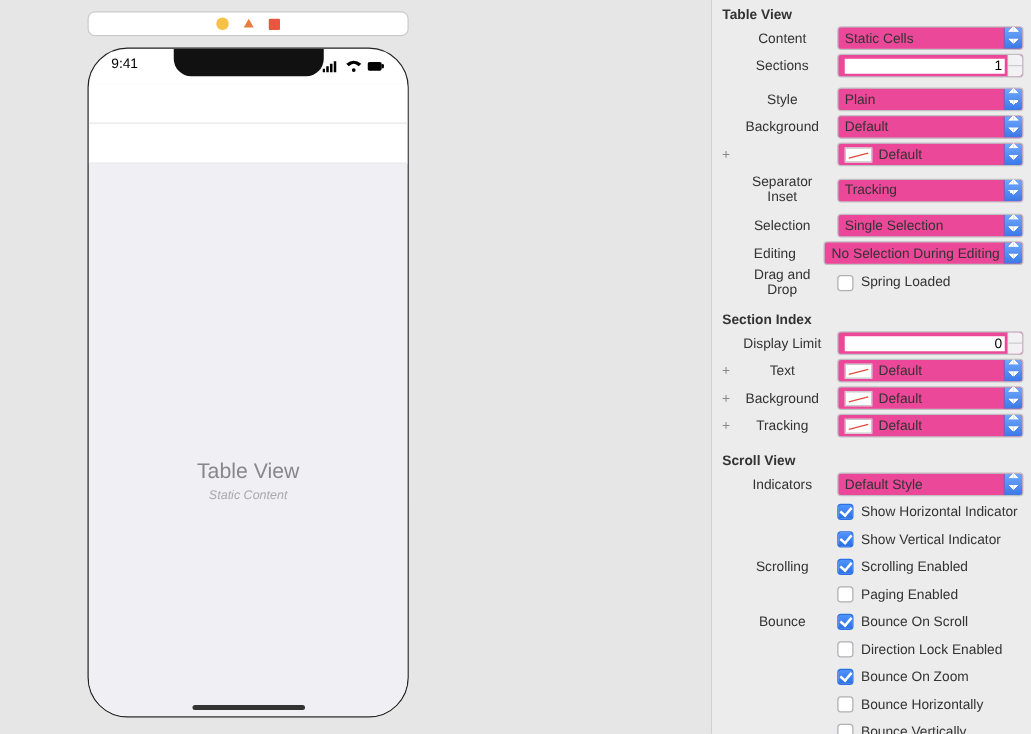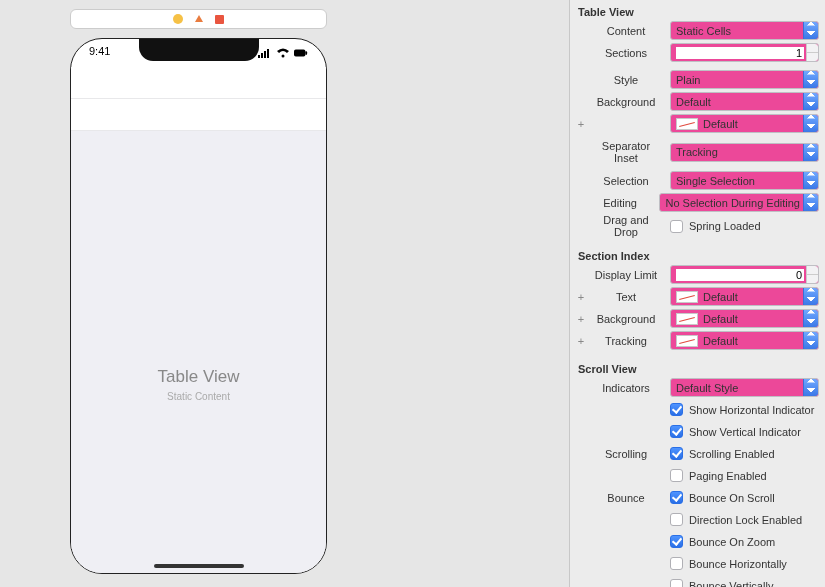--- a/index.html
+++ b/index.html
@@ -37,21 +37,21 @@
   .content-area { position: absolute; top: 28px; left: 0; right: 0; bottom: 0; background: #efeff4; }
   .table-cells { background: #fff; }
   .cell { height: 32px; border-bottom: 1px solid #e8e8ea; }
   .cell:first-child { border-top: none; }
 
   .placeholder {
     position: absolute; top: 300px; left: 0; right: 0; text-align: center;
     color: #9b9b9f;
   }
   .placeholder .title { font-size: 17px; color: #888; }
-  .placeholder .sub   { font-size: 10px; margin-top: 4px; color: #aaa; }
+  .placeholder .sub   { font-size: 10px; margin-top: 4px; color: #aaa; font-style: italic; }
 
   .home-indicator {
     position: absolute; bottom: 5px; left: 50%; transform: translateX(-50%);
     width: 90px; height: 4px; border-radius: 3px; background: #333;
   }
 
   
   .inspector {
     width: 256px; background: #ececec; border-left: 1px solid #c8c8c8;
     overflow-y: auto; padding: 0 6px 10px 6px; font-size: 11px; color: #333;

